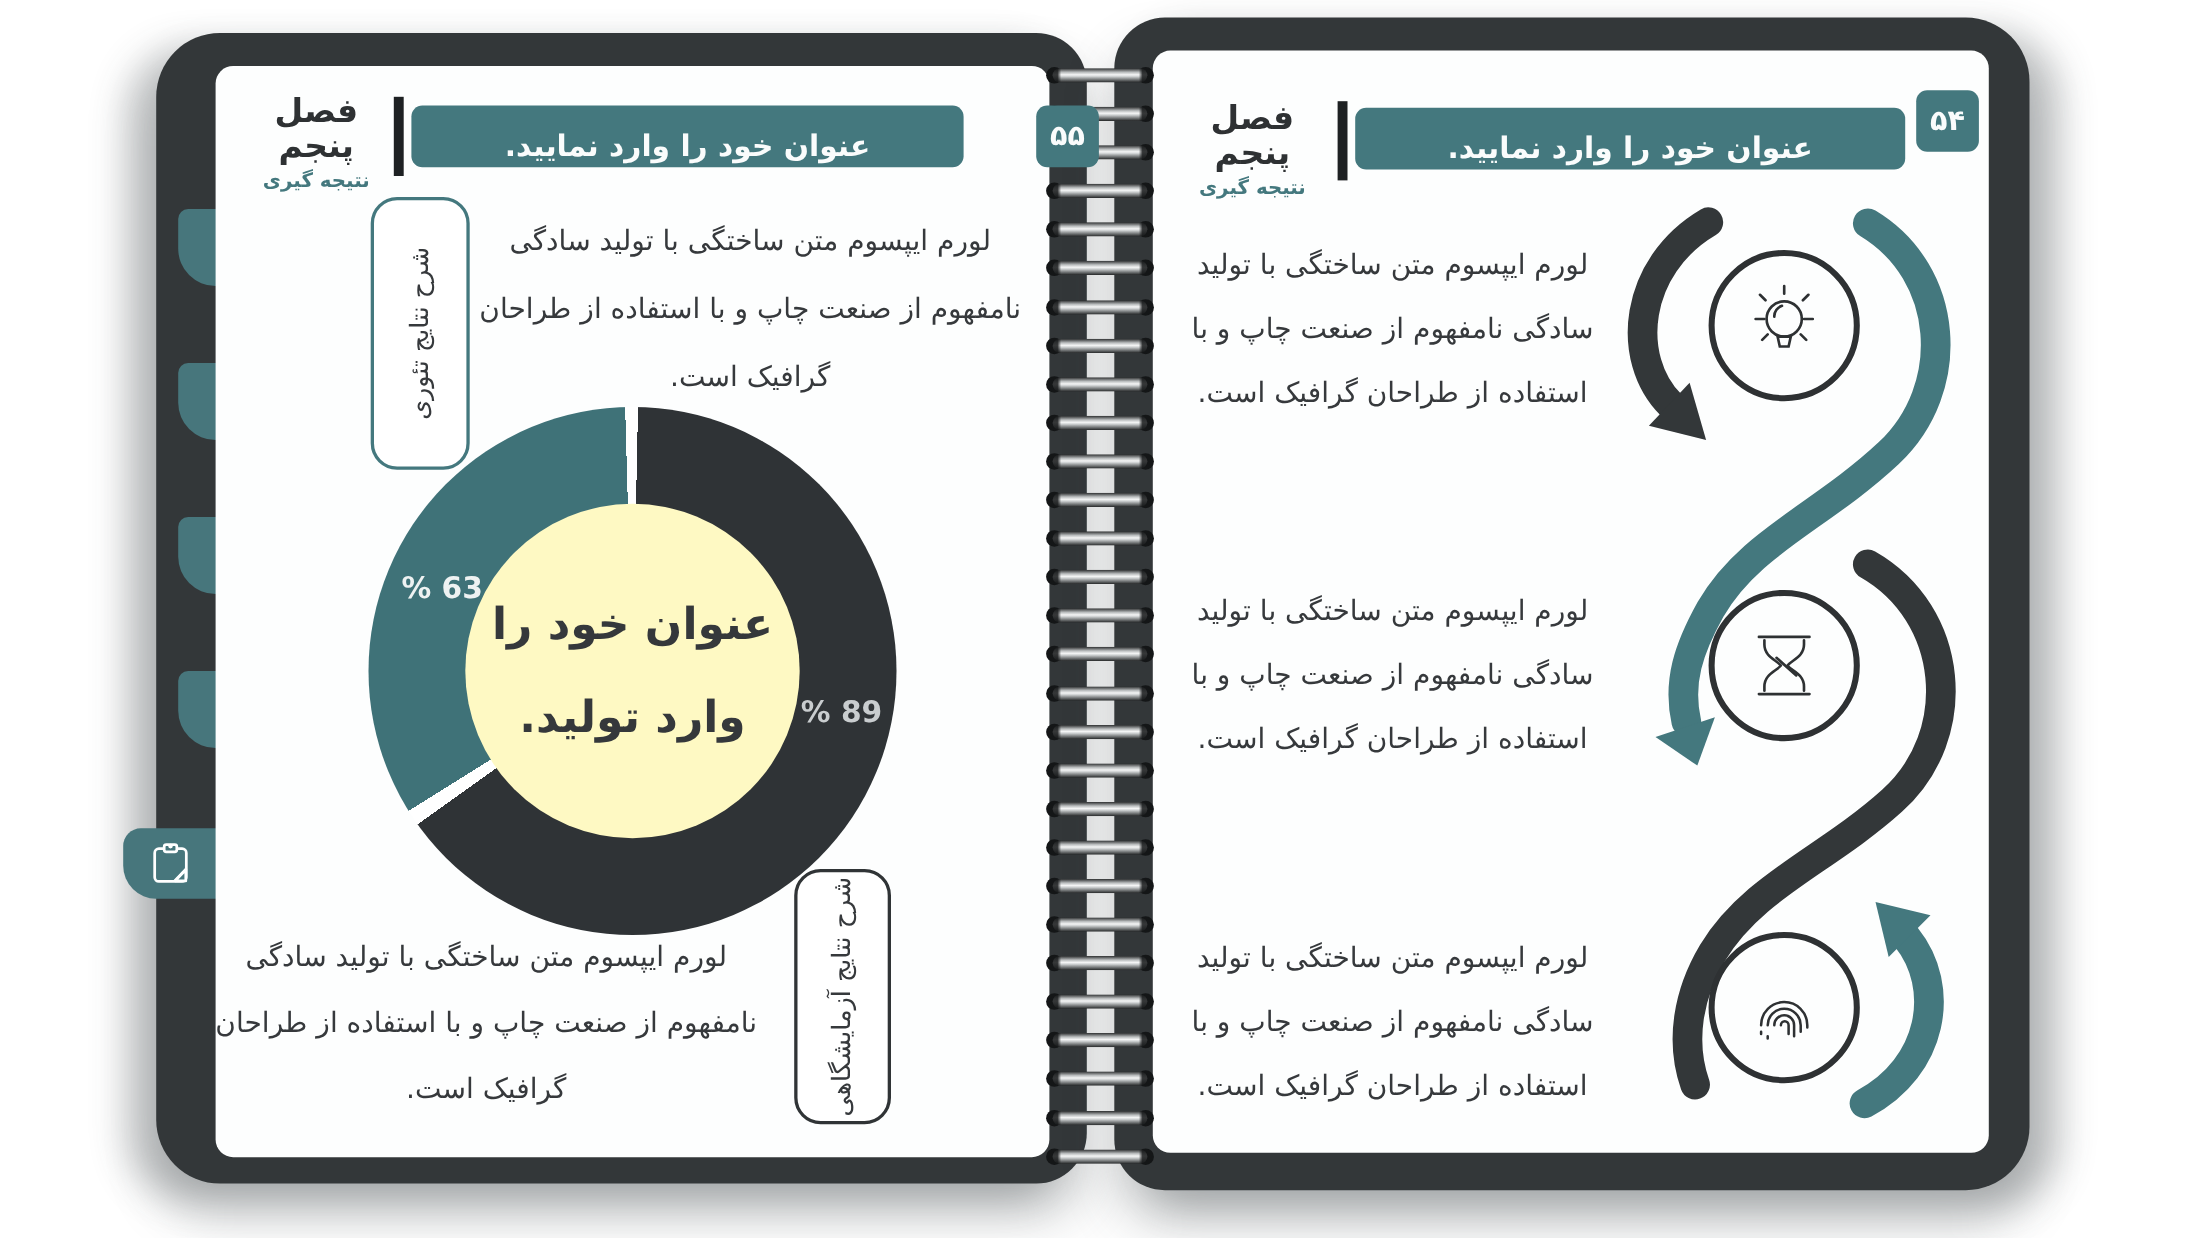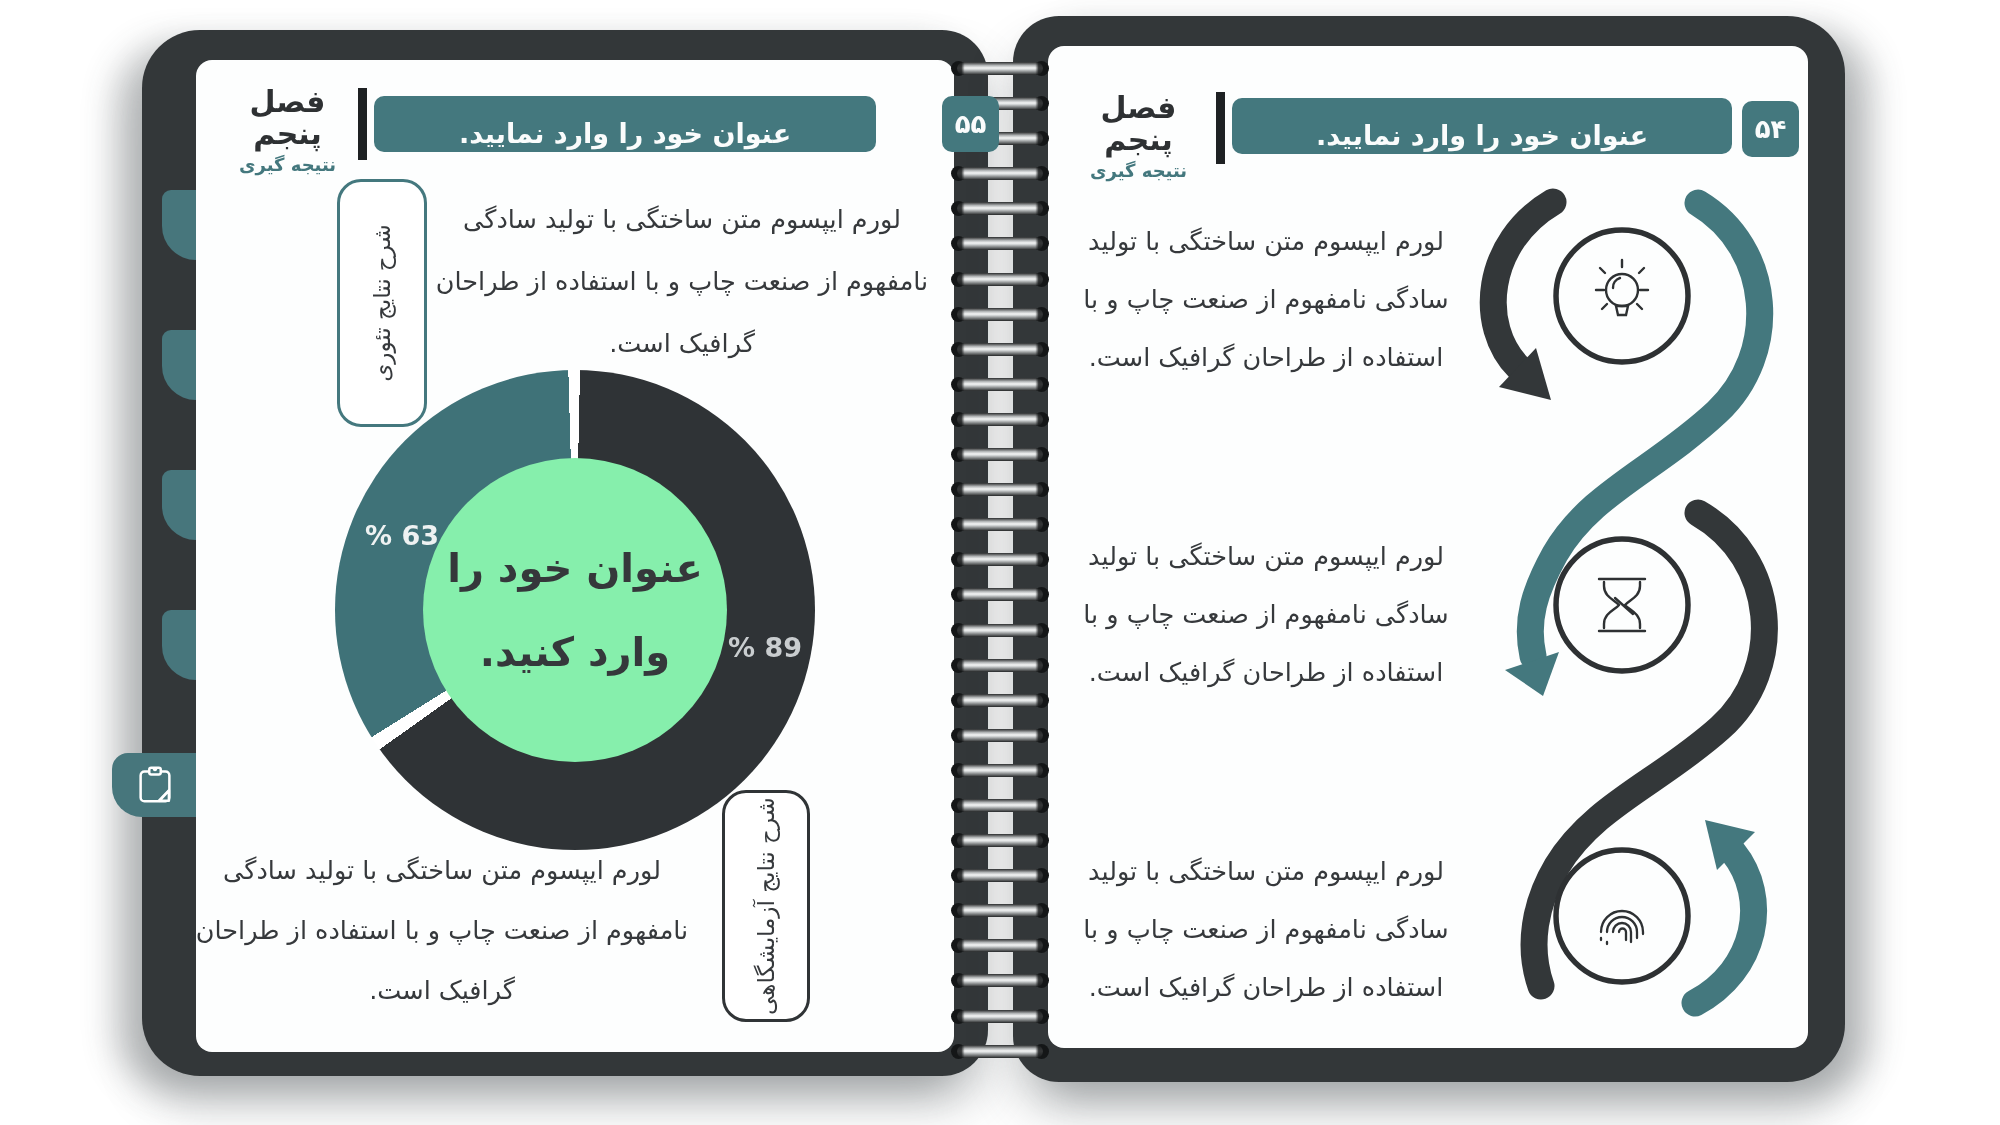--- a/index.html
+++ b/index.html
@@ -63,21 +63,21 @@
 
   
   #donut{position:absolute;left:335px;top:370px;width:480px;height:480px;z-index:5;}
   #donut .disc{position:absolute;inset:0;border-radius:50%;
     background:conic-gradient(#fff 0deg 1.2deg,
       #2F3336 1.2deg 234.5deg,
       #fff 234.5deg 238deg,
       #3F7278 238deg 358.4deg,
       #fff 358.4deg 360deg);}
   #donut .hole{position:absolute;left:88px;top:88px;width:304px;height:304px;border-radius:50%;
-    background:#86efac;display:flex;flex-direction:column;align-items:center;justify-content:center;
+    background:#fef9c3;display:flex;flex-direction:column;align-items:center;justify-content:center;
     gap:44px;direction:rtl;}
   #donut .hole div{font-size:40px;font-weight:600;color:#35383b;line-height:1;}
   .pct{position:absolute;font-size:27px;font-weight:bold;direction:ltr;z-index:6;}
   .pct.teal-seg{left:12px;top:150px;width:110px;text-align:center;color:#eef2f2;}
   .pct.dark-seg{left:388px;top:262px;width:84px;text-align:center;color:#c9cdcf;}
 
   
   #process{position:absolute;left:1455px;top:158px;z-index:5;}
 </style>
 </head>
@@ -156,21 +156,21 @@
   <div class="para" style="left:428px;top:188px;width:508px;">
     <div class="line">لورم ایپسوم متن ساختگی با تولید سادگی</div>
     <div class="line">نامفهوم از صنعت چاپ و با استفاده از طراحان</div>
     <div class="line">گرافیک است.</div>
   </div>
 
   <div id="donut">
     <div class="disc"></div>
     <div class="hole">
       <div>عنوان خود را</div>
-      <div>وارد کنید.</div>
+      <div>وارد تولید.</div>
     </div>
     <div class="pct teal-seg">% 63</div>
     <div class="pct dark-seg">% 89</div>
   </div>
 
   <div class="vlabel dark" style="left:722px;top:790px;width:82px;height:226px;">
     <span>شرح نتایج آزمایشگاهی</span>
   </div>
 
   <div class="para" style="left:188px;top:840px;width:508px;">
@@ -180,21 +180,21 @@
   </div>
 
   <div class="chapter" style="left:1066px;top:92px;width:145px;">
     <div class="ch-line1">فصل پنجم</div>
     <div class="ch-line2">نتیجه گیری</div>
   </div>
   <div class="hbar" style="left:1216px;top:92px;height:72px;"></div>
   <div class="titlebar" style="left:1232px;top:98px;width:500px;">
     <span>عنوان خود را وارد نمایید.</span>
   </div>
-  <div class="pagenum" style="left:1742px;top:101px;">۵۴</div>
+  <div class="pagenum" style="left:1742px;top:82px;">۵۴</div>
 
   <div class="para right-item" style="left:1082px;top:212px;width:368px;">
     <div class="line">لورم ایپسوم متن ساختگی با تولید</div>
     <div class="line">سادگی نامفهوم از صنعت چاپ و با</div>
     <div class="line">استفاده از طراحان گرافیک است.</div>
   </div>
   <div class="para right-item" style="left:1082px;top:527px;width:368px;">
     <div class="line">لورم ایپسوم متن ساختگی با تولید</div>
     <div class="line">سادگی نامفهوم از صنعت چاپ و با</div>
     <div class="line">استفاده از طراحان گرافیک است.</div>

